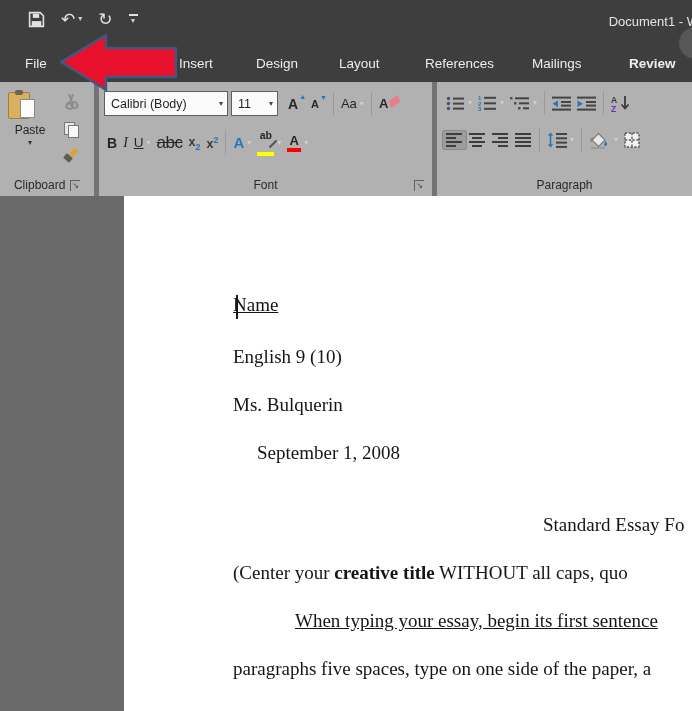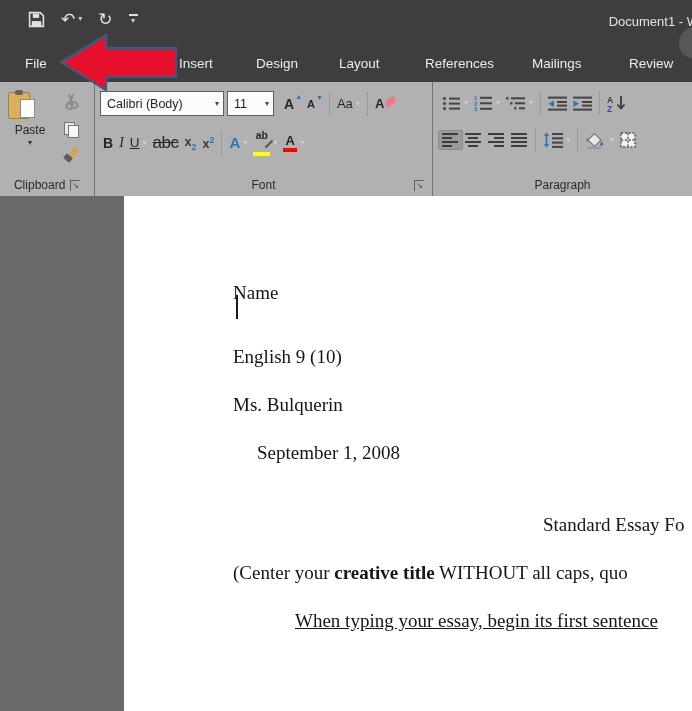--- a/index.html
+++ b/index.html
@@ -20,29 +20,29 @@
   .avatar-sliver { position:absolute; top:27px; right:-19px; width:32px; height:32px; border-radius:50%; background:#575757; }
 
   .tabs { position:absolute; top:38px; left:0; width:588px; height:44px; }
   .tab { position:absolute; bottom:11px; background:none; border:none; color:#ededed; font-size:13.5px; cursor:pointer; white-space:nowrap; }
   .tab-file { left:25px; }
   .tab-insert { left:179px; }
   .tab-design { left:256px; }
   .tab-layout { left:339px; }
   .tab-references { left:425px; }
   .tab-mailings { left:532px; }
-  .tab-review { left:629px; }
+  .tab-review { left:629px;font-weight:bold; }
 
   
   .anno-arrow { position:absolute; left:60px; top:33px; width:117px; height:59px; z-index:30; pointer-events:none; }
 
   
   .ribbon { position:absolute; top:82px; left:0; width:692px; height:114px; background:#b1b1b1; display:flex; }
   .group { position:relative; height:114px; }
-  .group + .group { border-left:1px solid #737373; }
+  .group + .group { border-left:5px solid #737373; }
   .g-clip { width:94px; }
   .g-font { width:338px; }
   .g-para { flex:1; }
   .group-label { position:absolute; bottom:4px; left:0; right:0; display:flex; justify-content:center; align-items:center; gap:5px; font-size:12px; color:#2a2a2a; }
   .launcher { background:none; border:none; border-top:1px solid #5f5f5f; border-left:1px solid #5f5f5f; font-size:8px; line-height:9px; color:#444; padding:0 1px 1px 1px; cursor:pointer; }
 
   .rbtn { background:none; border:none; display:inline-flex; align-items:center; justify-content:center; padding:2px 3px; color:#262626; cursor:pointer; border-radius:1px; }
   .rbtn.selected { background:#9c9c9c; outline:1px solid #8a8a8a; }
   .vdiv { width:1px; height:24px; background:#9a9a9a; margin:0 4px; align-self:center; }
 
@@ -97,21 +97,21 @@
   
   .p-row1 { position:absolute; left:6px; top:9px; display:flex; align-items:center; }
   .p-row2 { position:absolute; left:6px; top:46px; display:flex; align-items:center; }
   .icsvg { display:block; }
 
   
   .docarea { position:absolute; top:196px; left:0; width:692px; height:515px; background:#696969; }
   .page { position:absolute; left:124px; top:0; width:568px; height:515px; background:#ffffff; overflow:hidden; cursor:text; }
   .dline { position:absolute; white-space:nowrap; font-family:"Liberation Serif", serif; font-size:19px; color:#151515; }
   .dline b { font-weight:bold; }
-  .l-name { left:109px; top:86px; }
+  .l-name { left:109px; top:98px;text-decoration:underline; }
   .l-class { left:109px; top:150px; }
   .l-teacher { left:109px; top:198px; }
   .l-date { left:109px; top:246px;margin-left:24px; }
   .l-title { left:419px; top:318px; }
   .l-center { left:109px; top:366px; }
   .l-body1 { left:171px; top:414px;text-decoration:underline; }
   .l-body2 { left:109px; top:462px; }
   .cursor { position:absolute; left:112px; top:99px; width:1.5px; height:24px; background:#1a1a1a; }
 </style>
 </head>
@@ -408,16 +408,17 @@
       <div class="cursor"></div>
       <div class="dline l-name">Name</div>
       <div class="dline l-class">English 9 (10)</div>
       <div class="dline l-teacher">Ms. Bulquerin</div>
       <div class="dline l-date">September 1, 2008</div>
       <div class="dline l-title">Standard Essay Fo</div>
       <div class="dline l-center">
         <span>(Center your </span><b>creative title</b><span> WITHOUT all caps, quo</span>
       </div>
       <div class="dline l-body1">When typing your essay, begin its first sentence</div>
+      <div class="dline l-body2">paragraphs five spaces, type on one side of the paper, a</div>
     </div>
   </div>
 
 </div>
 
 </body></html>

